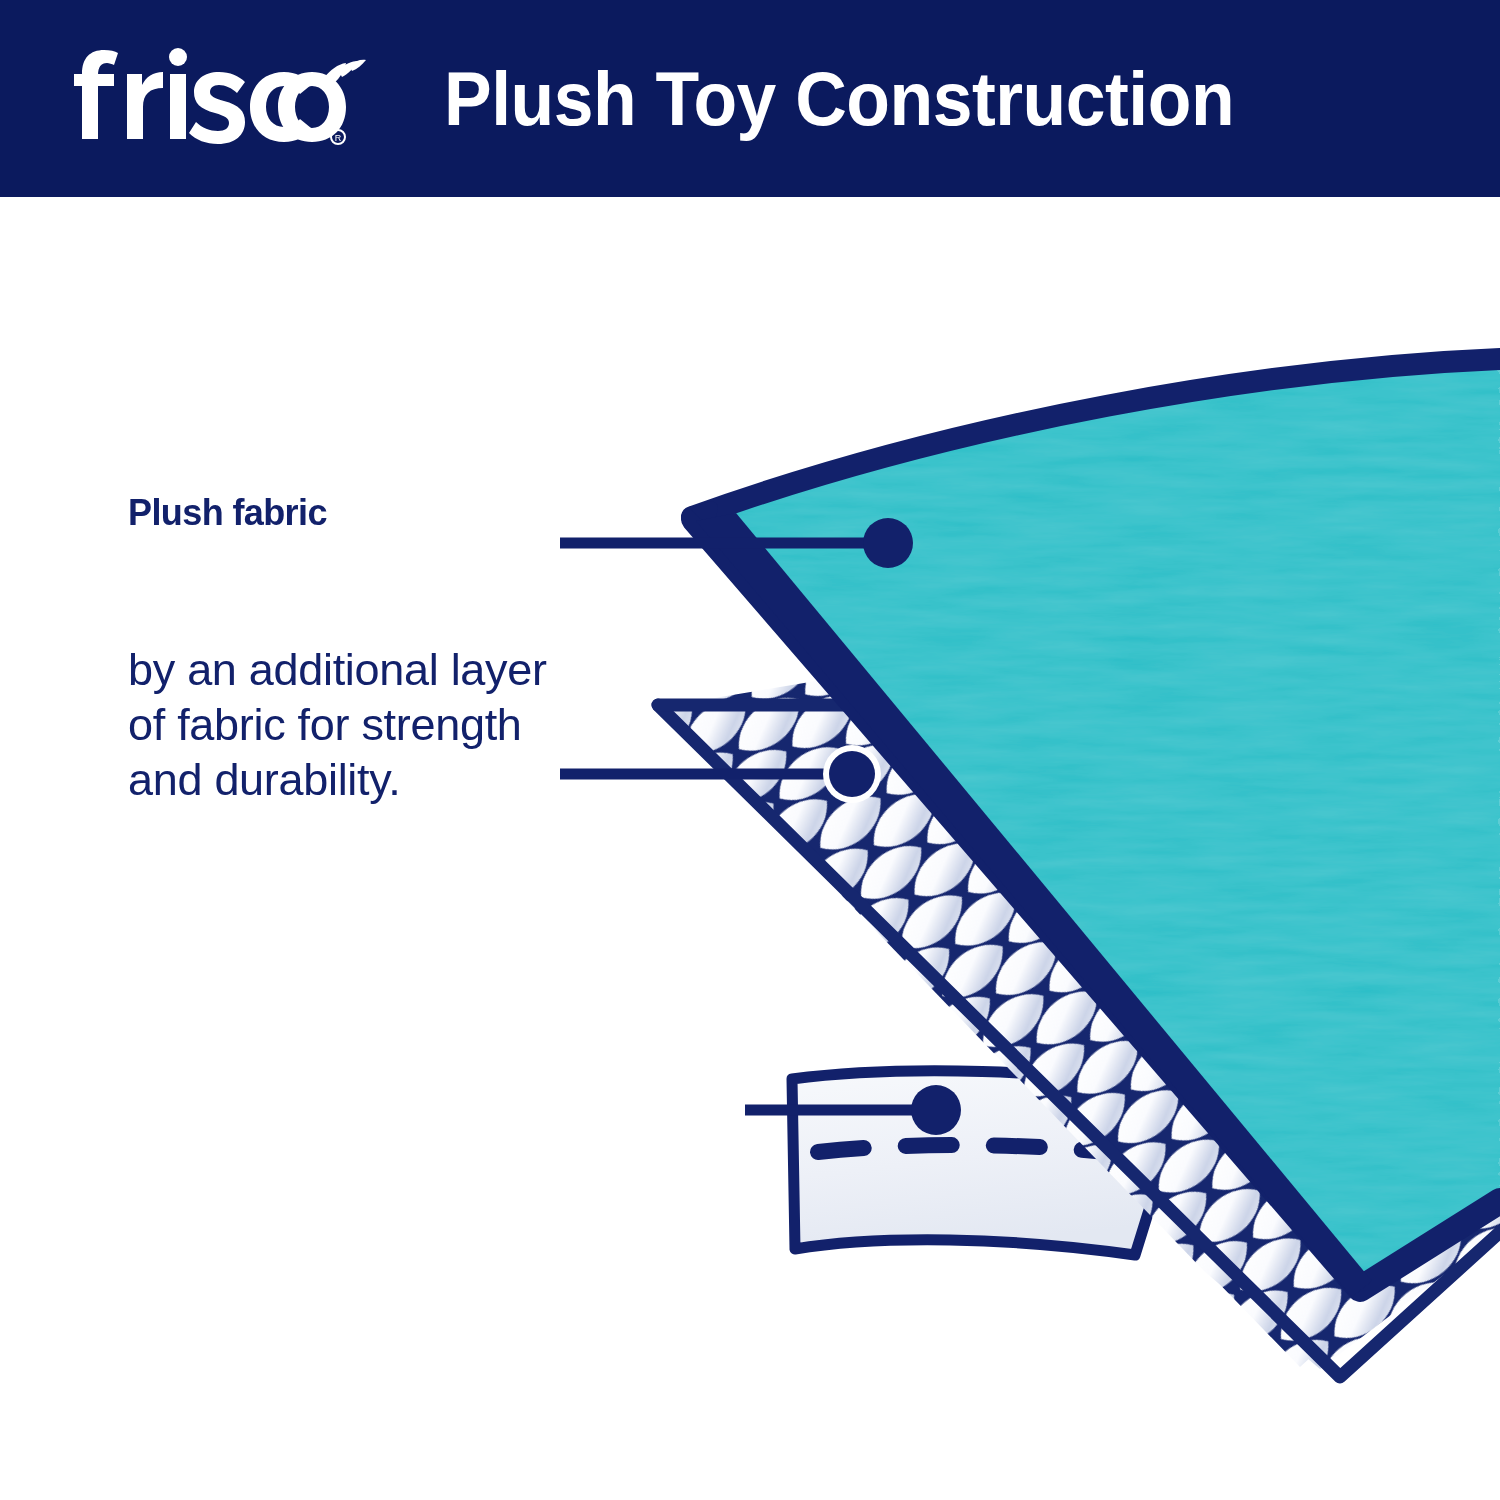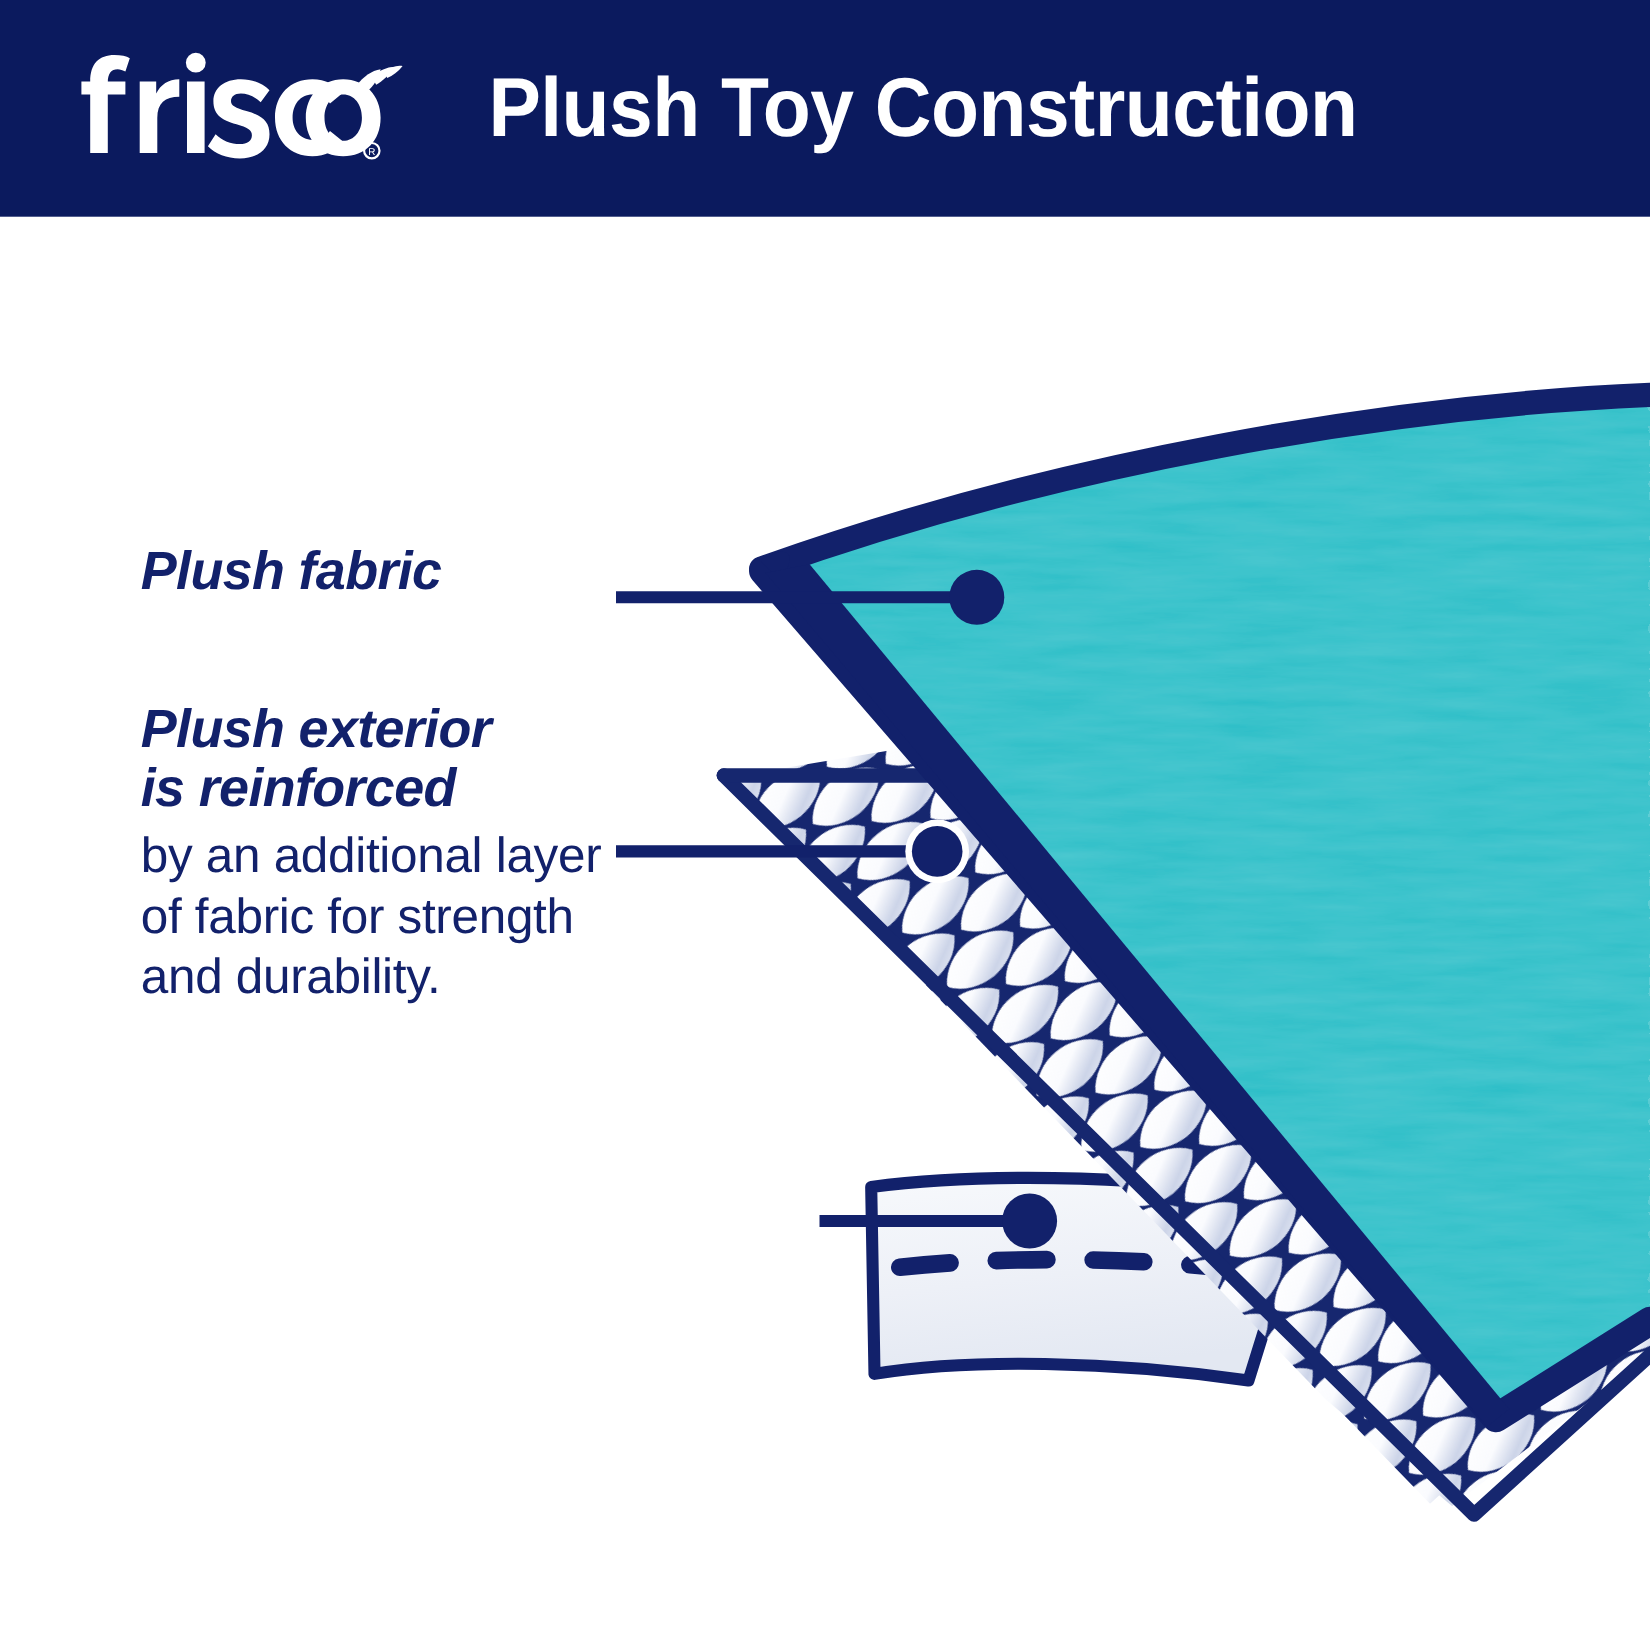--- a/index.html
+++ b/index.html
@@ -62,27 +62,26 @@
     height: 1303px;
   }
 
   
   .callout {
     position: absolute;
     color: #12216b;
     font-family: "Liberation Sans", sans-serif;
   }
   .callout .headline {
-    font-size: 49px;
+    font-size: 36px;
     font-weight: 700;
     line-height: 1.10;
     letter-spacing: -0.6px;
     white-space: pre-line;
     margin: 0;
-    font-style: italic;
   }
   .callout .body {
     font-size: 45px;
     font-weight: 400;
     line-height: 1.22;
     letter-spacing: -0.3px;
     white-space: pre-line;
     margin: 6px 0 0 0;
   }
 
@@ -288,21 +287,19 @@
       <line x1="745" y1="913" x2="936" y2="913" stroke="#12216b" stroke-width="11" stroke-linecap="butt"></line>
       <circle cx="936" cy="913" r="25" fill="#12216b"></circle>
     </g>
   </svg>
 
   <div class="callout" id="callout-1">
     <p class="headline">Plush fabric</p>
   </div>
 
   <div class="callout" id="callout-2">
-    <p class="headline">Plush exterior
-is reinforced</p>
     <p class="body">by an additional layer
 of fabric for strength
 and durability.</p>
   </div>
 
 
 </div>
 
 </body></html>

